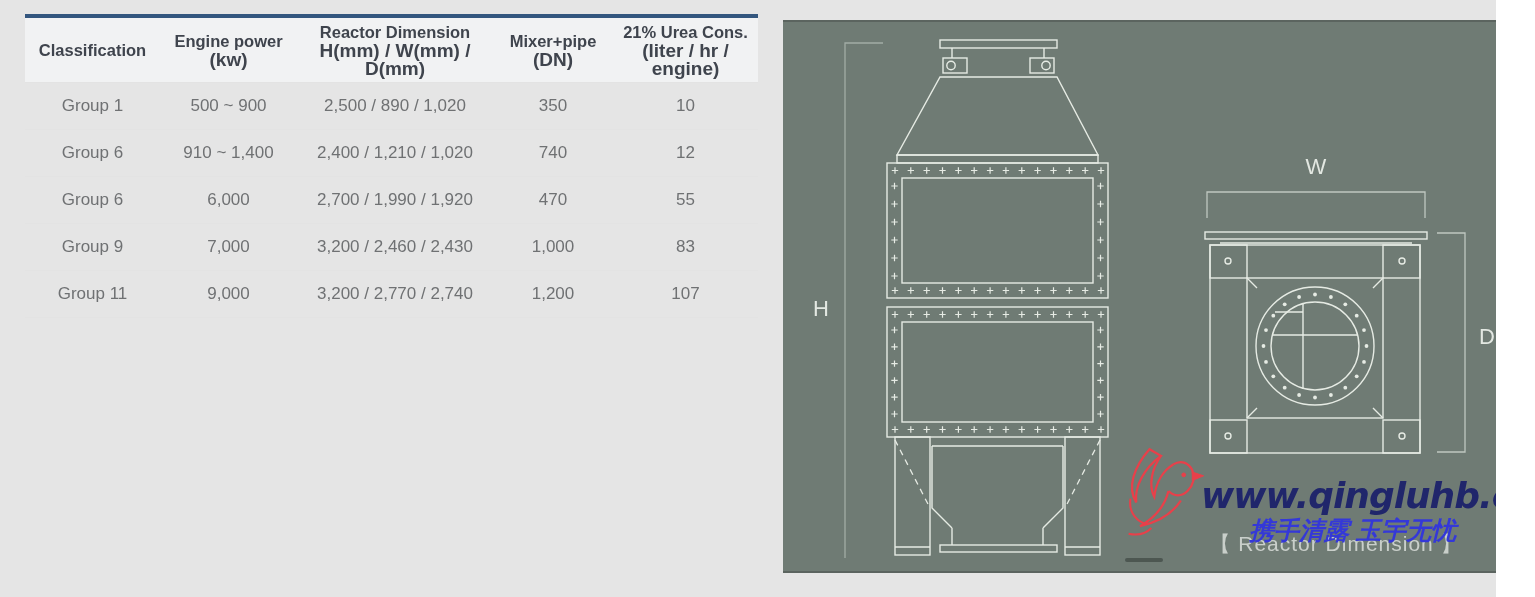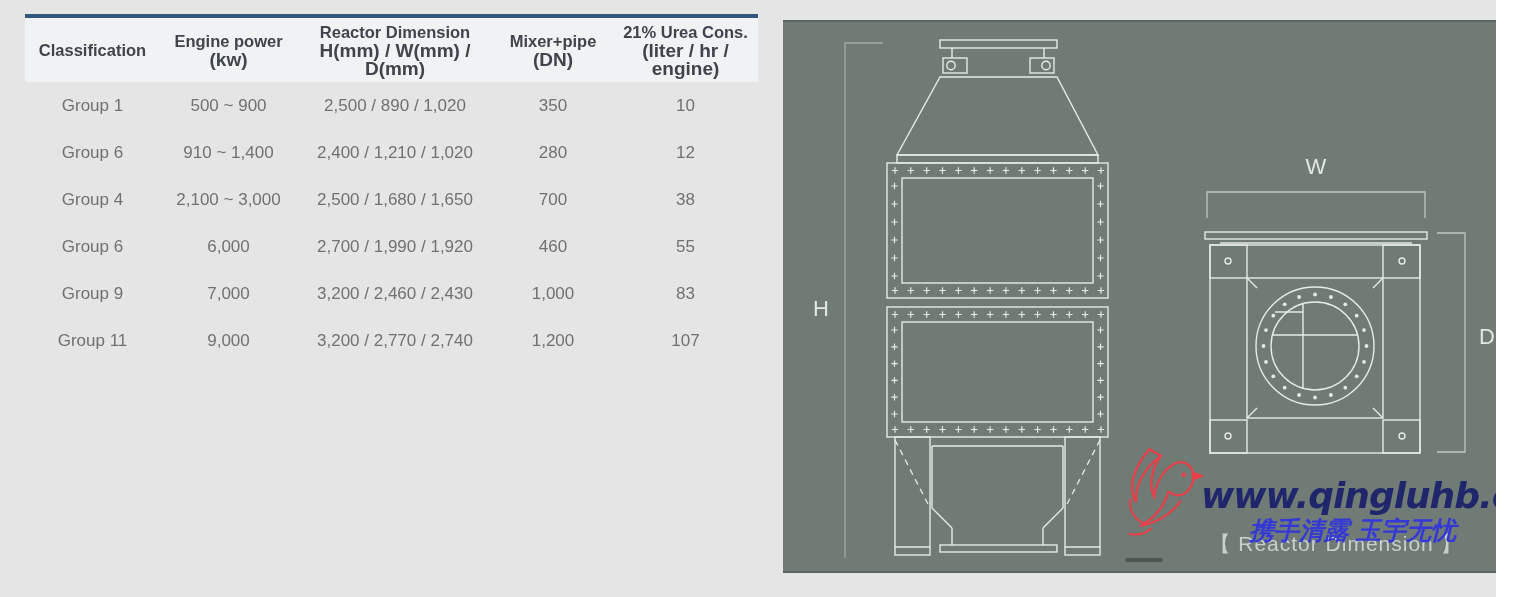--- a/index.html
+++ b/index.html
@@ -96,35 +96,28 @@
             <td>Group 1</td>
             <td>500 ~ 900</td>
             <td>2,500 / 890 / 1,020</td>
             <td>350</td>
             <td>10</td>
           </tr>
           <tr>
             <td>Group 6</td>
             <td>910 ~ 1,400</td>
             <td>2,400 / 1,210 / 1,020</td>
-            <td>280</td>
+            <td>740</td>
             <td>12</td>
-          </tr>
-          <tr>
-            <td>Group 4</td>
-            <td>2,100 ~ 3,000</td>
-            <td>2,500 / 1,680 / 1,650</td>
-            <td>700</td>
-            <td>38</td>
           </tr>
           <tr>
             <td>Group 6</td>
             <td>6,000</td>
             <td>2,700 / 1,990 / 1,920</td>
-            <td>460</td>
+            <td>470</td>
             <td>55</td>
           </tr>
           <tr>
             <td>Group 9</td>
             <td>7,000</td>
             <td>3,200 / 2,460 / 2,430</td>
             <td>1,000</td>
             <td>83</td>
           </tr>
           <tr>

